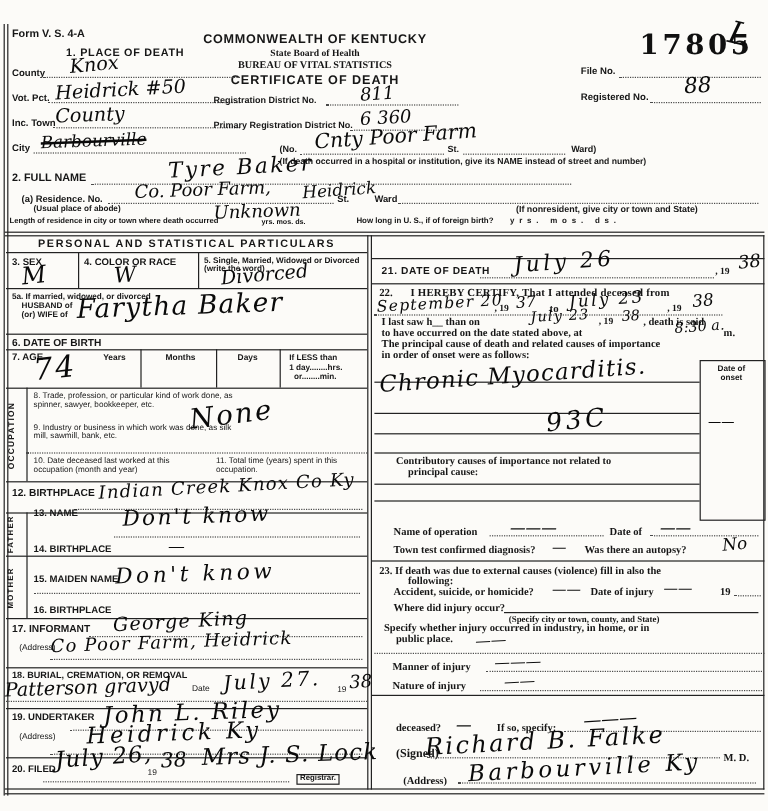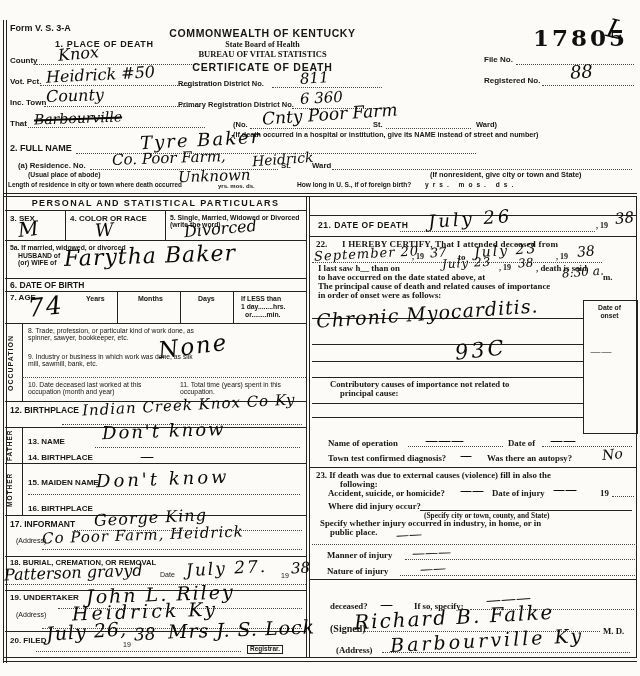--- a/index.html
+++ b/index.html
@@ -19,21 +19,21 @@
   .regbox{border:1px solid #222;padding:0 2px;}
 </style>
 </head>
 <body>
 
 <div id="doc">
 
   <i class="abs vl" style="left:3px;top:20px;height:643px;"></i>
   <i class="abs vl" style="left:6px;top:20px;height:643px;"></i>
 
-  <div class="abs lb" style="left:10px;top:24px;font-size:9px;">Form V. S. 3-A</div>
+  <div class="abs lb" style="left:10px;top:24px;font-size:9px;">Form V. S. 4-A</div>
   <div class="abs lb" style="left:55px;top:40px;font-size:9px;letter-spacing:.6px;">1. PLACE OF DEATH</div>
 
   <div class="abs lb ctr" style="left:160px;top:28px;width:205px;font-size:10.5px;letter-spacing:.6px;">COMMONWEALTH OF KENTUCKY</div>
   <div class="abs sr ctr" style="left:160px;top:41px;width:205px;font-size:8px;">State Board of Health</div>
   <div class="abs lb ctr" style="left:160px;top:62px;width:205px;font-size:10.5px;letter-spacing:.8px;">CERTIFICATE OF DEATH</div>
   <div class="abs sr ctr" style="left:160px;top:50px;width:205px;font-size:8.5px;">BUREAU OF VITAL STATISTICS</div>
 
   <div class="abs stamp" style="left:533px;top:24px;font-size:23px;">17805</div>
   <div class="abs hw" style="left:607px;top:16px;font-size:26px;transform:rotate(14deg);">L</div>
   <div class="abs lb" style="left:484px;top:56px;font-size:8px;">File No.</div>
@@ -47,21 +47,21 @@
   <div class="abs hw" style="left:58px;top:46px;font-size:16px;transform:rotate(-5deg);">Knox</div>
 
   <div class="abs lb" style="left:10px;top:78px;font-size:8px;">Vot. Pct.</div>
   <i class="abs dl" style="left:40px;top:85px;width:160px;"></i>
   <div class="abs hw" style="left:46px;top:67px;font-size:16px;transform:rotate(-3deg);">Heidrick #50</div>
 
   <div class="abs lb" style="left:10px;top:99px;font-size:8px;">Inc. Town</div>
   <i class="abs dl" style="left:44px;top:106px;width:156px;"></i>
   <div class="abs hw" style="left:46px;top:88px;font-size:16px;transform:rotate(-2deg);">County</div>
 
-  <div class="abs lb" style="left:10px;top:120px;font-size:8px;">That</div>
+  <div class="abs lb" style="left:10px;top:120px;font-size:8px;">City</div>
   <i class="abs dl" style="left:28px;top:127px;width:177px;"></i>
   <div class="abs hw strike" style="left:34px;top:111px;font-size:14px;transform:rotate(-2deg);">Barbourville</div>
 
   <div class="abs lb" style="left:178px;top:80px;font-size:7.5px;">Registration District No.</div>
   <i class="abs dl" style="left:272px;top:87px;width:110px;"></i>
   <div class="abs hw" style="left:300px;top:71px;font-size:15px;transform:rotate(-4deg);">811</div>
 
   <div class="abs lb" style="left:178px;top:101px;font-size:7.5px;">Primary Registration District No.</div>
   <i class="abs dl" style="left:292px;top:108px;width:90px;"></i>
   <div class="abs hw" style="left:300px;top:91px;font-size:15px;transform:rotate(-3deg);">6 360</div>
@@ -147,21 +147,21 @@
   <div class="abs lb" style="left:180px;top:381px;width:115px;font-size:6.8px;font-weight:normal;">11. Total time (years) spent in this occupation.</div>
   <i class="abs sl" style="left:5px;top:401px;width:301px;"></i>
 
   <div class="abs lb" style="left:10px;top:406px;font-size:8.5px;">12. BIRTHPLACE</div>
   <div class="abs hw" style="left:82px;top:398px;font-size:15px;transform:rotate(-3deg);letter-spacing:1px;">Indian Creek Knox Co Ky</div>
   <i class="abs dl" style="left:62px;top:424px;width:240px;"></i>
   <i class="abs sl" style="left:5px;top:427px;width:301px;"></i>
 
   <i class="abs vl" style="left:22px;top:427px;height:36px;"></i>
   <div class="abs lb vert" style="left:7px;top:429px;height:32px;font-size:6.5px;">FATHER</div>
-  <div class="abs lb" style="left:28px;top:438px;font-size:8px;">13. NAME</div>
+  <div class="abs lb" style="left:28px;top:424px;font-size:8px;">13. NAME</div>
   <div class="abs hw" style="left:102px;top:422px;font-size:18px;transform:rotate(-2deg);letter-spacing:2px;">Don't know</div>
   <i class="abs dl" style="left:95px;top:447px;width:205px;"></i>
   <div class="abs lb" style="left:28px;top:454px;font-size:8px;">14. BIRTHPLACE</div>
   <div class="abs hw" style="left:140px;top:449px;font-size:14px;">—</div>
   <i class="abs sl" style="left:5px;top:463px;width:301px;"></i>
 
   <i class="abs vl" style="left:22px;top:463px;height:52px;"></i>
   <div class="abs lb vert" style="left:7px;top:470px;height:40px;font-size:6.5px;">MOTHER</div>
   <div class="abs lb" style="left:28px;top:479px;font-size:8px;">15. MAIDEN NAME</div>
   <div class="abs hw" style="left:96px;top:470px;font-size:18px;transform:rotate(-2deg);letter-spacing:3px;">Don't know</div>

